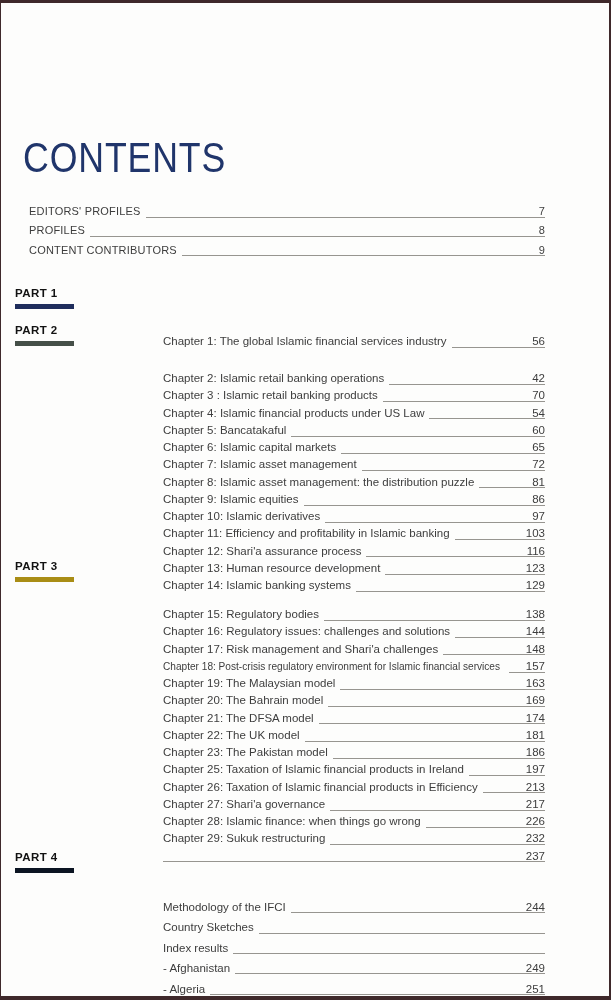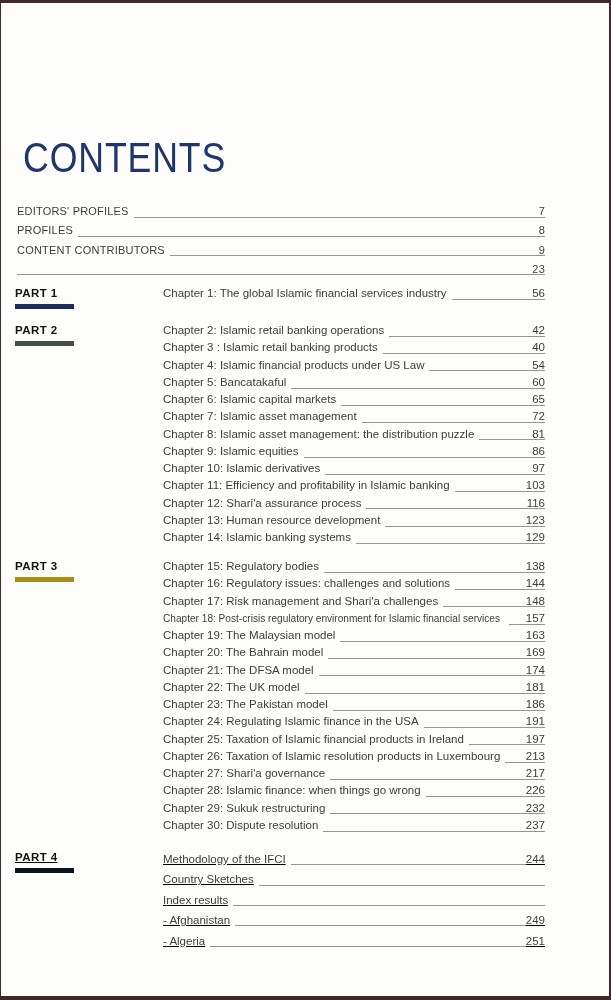--- a/index.html
+++ b/index.html
@@ -16,28 +16,28 @@
     overflow:hidden;
   }
   .title{
     position:absolute;left:22px;top:133px;
     font-size:42px;line-height:1.05;font-weight:400;
     color:#20356b;letter-spacing:1px;
     transform:scaleX(0.85);transform-origin:left top;
     white-space:nowrap;
   }
   .sec{position:absolute;left:14px;right:64px;}
-  .front{top:199px;left:16px;--rh:19.3px;--tail:14.5px;--fs:11px;letter-spacing:.2px;}
+  .front{top:199px;left:28px;--rh:19.3px;--tail:14.5px;--fs:11px;letter-spacing:.2px;}
   .p1{top:282px;--rh:17.25px;--tail:13.8px;--fs:11.5px;}
   .p2{top:319px;--rh:17.25px;--tail:13.8px;--fs:11.5px;}
   .p3{top:555px;--rh:17.25px;--tail:13.8px;--fs:11.5px;}
-  .p4{top:846px;text-decoration:underline;--rh:20.4px;--tail:15.2px;--fs:11.5px;}
+  .p4{top:846px;--rh:20.4px;--tail:15.2px;--fs:11.5px;}
   .part{display:flex;}
   .part-left{flex:0 0 148px;}
-  .part-right{flex:1;min-width:0;}
+  .part-right{flex:1;min-width:0;margin-top:48px;}
   .part-label{
     font-size:11.5px;font-weight:700;color:#121212;
     line-height:17.25px;letter-spacing:.4px;white-space:nowrap;
   }
   .part-bar{width:59px;height:5px;margin-top:2px;background:#1f2d5c;}
   .row{
     display:flex;align-items:flex-start;
     height:var(--rh);line-height:var(--rh);font-size:var(--fs);
     color:#3d3d3d;
   }
@@ -70,23 +70,20 @@
   </div>
 
   <div class="row">
     <span class="lbl">CONTENT CONTRIBUTORS</span>
     <span class="tail">
           <span class="pg">9</span>
         </span>
   </div>
 
   <div class="row">
-    <span class="tail">
-          <span class="pg">23</span>
-        </span>
   </div>
 </div>
   <div>
   <div class="sec part p1">
     <div class="part-left">
       <div class="part-label">PART 1</div>
       <div class="part-bar" style="background: rgb(31, 45, 92);"></div>
     </div>
     <div class="part-right">
   <div class="row">
@@ -107,21 +104,21 @@
   <div class="row">
     <span class="lbl">Chapter 2: Islamic retail banking operations</span>
     <span class="tail">
               <span class="pg">42</span>
             </span>
   </div>
 
   <div class="row">
     <span class="lbl">Chapter 3 : Islamic retail banking products</span>
     <span class="tail">
-              <span class="pg">40</span>
+              <span class="pg">70</span>
             </span>
   </div>
 
   <div class="row">
     <span class="lbl">Chapter 4: Islamic financial products under US Law</span>
     <span class="tail">
               <span class="pg">54</span>
             </span>
   </div>
 
@@ -259,36 +256,30 @@
             </span>
   </div>
 
   <div class="row">
     <span class="lbl">Chapter 23: The Pakistan model</span>
     <span class="tail">
               <span class="pg">186</span>
             </span>
   </div>
 
-  <div class="row">
-    <span class="lbl">Chapter 24: Regulating Islamic finance in the USA</span>
-    <span class="tail">
-              <span class="pg">191</span>
-            </span>
-  </div>
 
   <div class="row">
     <span class="lbl">Chapter 25: Taxation of Islamic financial products in Ireland</span>
     <span class="tail">
               <span class="pg">197</span>
             </span>
   </div>
 
   <div class="row">
-    <span class="lbl">Chapter 26: Taxation of Islamic resolution products in Luxembourg</span>
+    <span class="lbl">Chapter 26: Taxation of Islamic financial products in Efficiency</span>
     <span class="tail">
               <span class="pg">213</span>
             </span>
   </div>
 
   <div class="row">
     <span class="lbl">Chapter 27: Shari'a governance</span>
     <span class="tail">
               <span class="pg">217</span>
             </span>
@@ -302,21 +293,20 @@
   </div>
 
   <div class="row">
     <span class="lbl">Chapter 29: Sukuk restructuring</span>
     <span class="tail">
               <span class="pg">232</span>
             </span>
   </div>
 
   <div class="row">
-    <span class="lbl">Chapter 30: Dispute resolution</span>
     <span class="tail">
               <span class="pg">237</span>
             </span>
   </div>
 </div>
   </div>
 
   <div class="sec part p4">
     <div class="part-left">
       <div class="part-label">PART 4</div>

